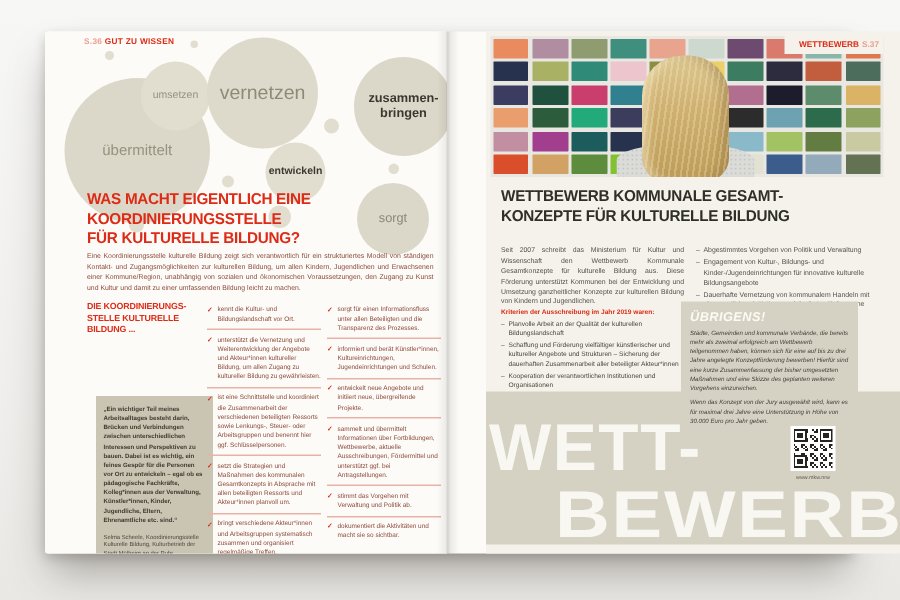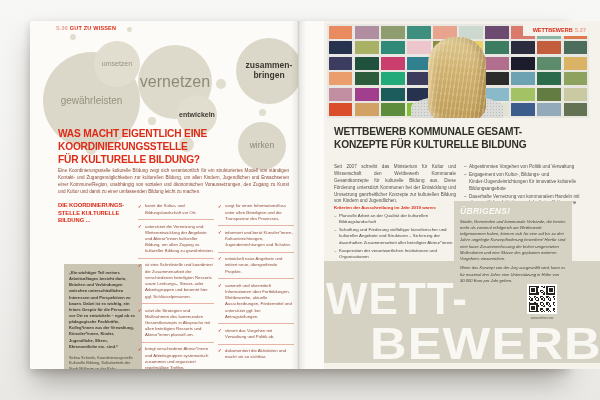--- a/index.html
+++ b/index.html
@@ -23,21 +23,21 @@
   }
 
   
   .lp-header{position:absolute;left:26px;top:4px;font-size:5.5px;letter-spacing:.2px;}
   .pg-num{color:#eba092;font-weight:700;}
   .pg-sec{color:#dd2b17;font-weight:800;}
 
   .bubble{position:absolute;border-radius:50%;background:#dcd8c9;display:flex;align-items:center;justify-content:center;text-align:center;color:#97917f;line-height:1.15;}
   .b1{left:13px;top:31px;width:97px;height:97px;font-size:10px;}
   .b2{left:64px;top:20px;width:46px;height:46px;font-size:7px;background:#e2decf;}
-  .b3{left:108px;top:24px;width:74px;height:74px;font-size:16px;background:#dedacb;color:#8f8977;}
+  .b3{left:108px;top:4px;width:74px;height:74px;font-size:13px;background:#dedacb;color:#8f8977;}
   .b4{left:164px;top:1px;width:52px;height:52px;font-size:8px;color:#3a3831;font-weight:800;}
   .b5{left:206px;top:17px;width:66px;height:66px;font-size:8.5px;color:#3a3831;font-weight:800;}
   .b5 span{width:52px;}
   .b6{left:147px;top:74px;width:40px;height:40px;font-size:7px;color:#3a3831;font-weight:800;background:#e2decf;}
   .b7{left:208px;top:101px;width:48px;height:48px;font-size:8.5px;color:#8d8778;}
   .dot{position:absolute;border-radius:50%;background:#e1ddcf;}
 
   .lp-title{position:absolute;left:28px;top:106px;color:#dd2b17;font-weight:800;font-size:10.5px;line-height:1.24;letter-spacing:-.2px;transform:scaleX(.97);transform-origin:left top;}
   .lp-intro{position:absolute;left:28px;top:147px;width:231px;font-size:4.6px;line-height:1.5;color:#8e4a3c;text-align:justify;}
   .lp-list-label{position:absolute;left:28px;top:181px;color:#dd2b17;font-weight:800;font-size:5.9px;line-height:1.3;letter-spacing:-.1px;}
@@ -101,36 +101,36 @@
 
     <div class="dot" style="left:40px;top:13px;width:6px;height:6px;"></div>
     <div class="dot" style="left:97px;top:6px;width:5px;height:5px;"></div>
     <div class="dot" style="left:186px;top:58px;width:10px;height:10px;"></div>
     <div class="dot" style="left:149px;top:116px;width:15px;height:15px;"></div>
     <div class="dot" style="left:118px;top:96px;width:8px;height:8px;"></div>
     <div class="dot" style="left:229px;top:88px;width:7px;height:7px;"></div>
     <div class="dot" style="left:56px;top:124px;width:10px;height:10px;"></div>
 
     <div class="bubble b1">
-        <span>gewährleisten</span>
+        <span>übermittelt</span>
       </div>
     <div class="bubble b2">
         <span>umsetzen</span>
       </div>
     <div class="bubble b3">
         <span>vernetzen</span>
       </div>
     <div class="bubble b5">
         <span>zusammen-bringen</span>
       </div>
     <div class="bubble b6">
         <span>entwickeln</span>
       </div>
     <div class="bubble b7">
-        <span>wirken</span>
+        <span>sorgt</span>
       </div>
 
     <div class="lp-title">
       <div>WAS MACHT EIGENTLICH EINE</div>
       <div>KOORDINIERUNGSSTELLE</div>
       <div>FÜR KULTURELLE BILDUNG?</div>
     </div>
 
     <div class="lp-intro">Eine Koordinierungsstelle kulturelle Bildung zeigt sich verantwortlich für ein strukturiertes Modell von ständigen Kontakt- und Zugangsmöglichkeiten zur kulturellen Bildung, um allen Kindern, Jugendlichen und Erwachsenen einer Kommune/Region, unabhängig von sozialen und ökonomischen Voraussetzungen, den Zugang zu Kunst und Kultur und damit zu einer umfassenden Bildung leicht zu machen.</div>
 

